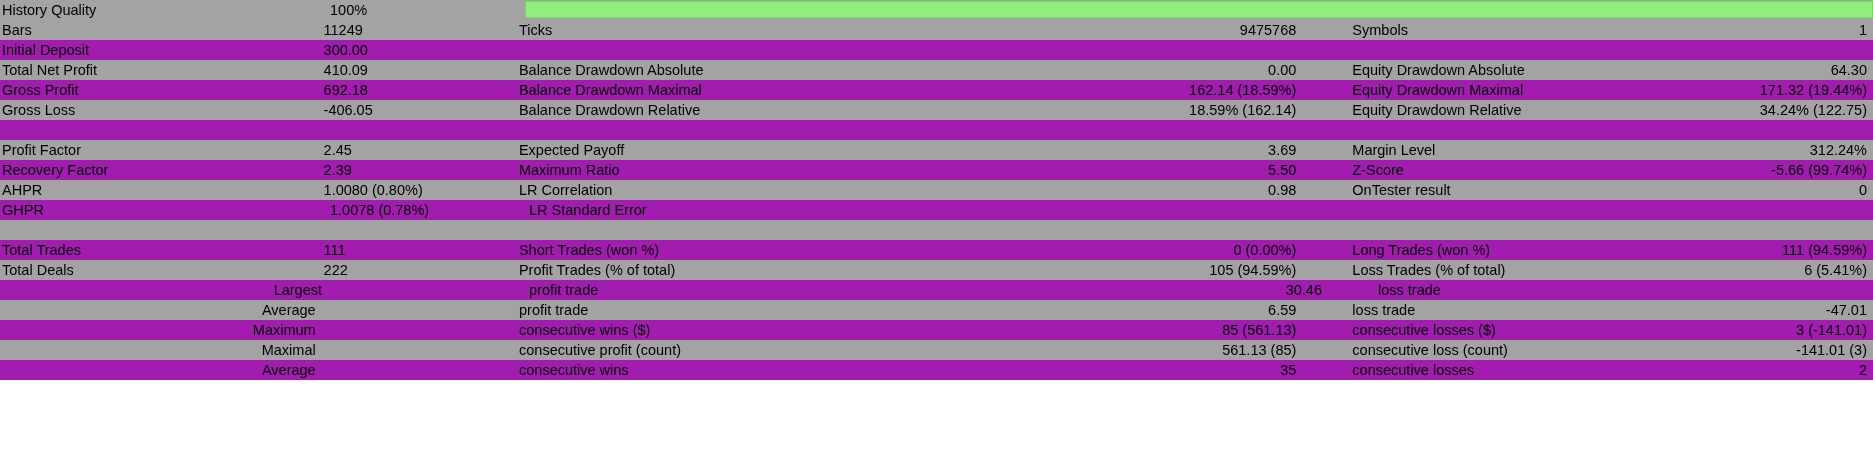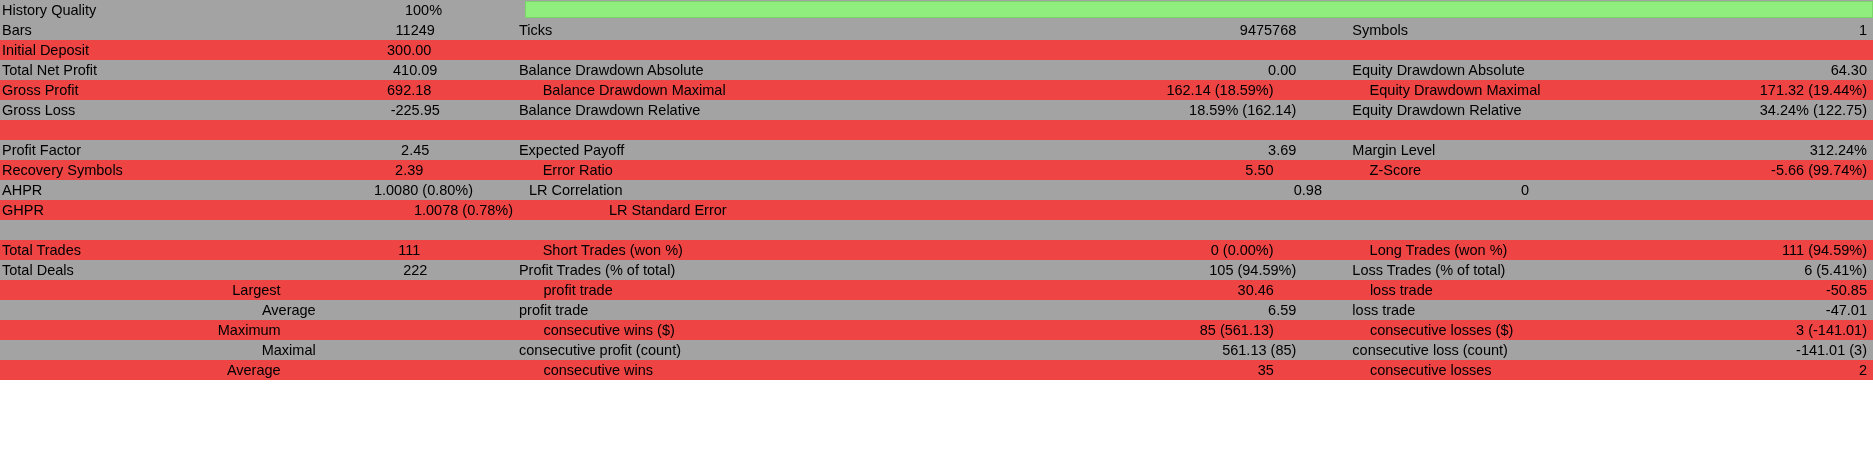--- a/index.html
+++ b/index.html
@@ -24,34 +24,33 @@
     display: flex;
     width: 100%;
     height: 20px;
     line-height: 20px;
     box-sizing: border-box;
   }
   .row.alt {
     background: #a3a3a3;
   }
   .row.plain {
-    background: #ef4444;
-    gap: 40px;
+    background: #a21caf;
   }
   .row.spacer {
     height: 20px;
   }
   .cell {
     box-sizing: border-box;
     white-space: nowrap;
     overflow: hidden;
   }
   
   .g1-label { width: 330px; padding-left: 2px; text-align: left; }
-  .g1-value { width: 195px; padding-right: 8px; text-align: center; }
+  .g1-value { width: 195px; padding-right: 8px; text-align: left; }
   .g2-label { width: 330px; padding-left: 4px; text-align: left; }
   .g2-value { width: 475px; padding-right: 8px; text-align: right; }
   .g3-label { width: 330px; padding-left: 4px; text-align: left; margin-left: 44px; }
   .g3-value { width: 205px; padding-right: 6px; text-align: right; }
   .g1-label.right { text-align: right; padding-right: 8px; }
   .bar-wrap {
     width: 1348px;
     height: 17px;
     margin-top: 1px;
     position: relative;
@@ -106,21 +105,21 @@
       <div class="row plain">
         <div class="cell g1-label">Gross Profit</div>
         <div class="cell g1-value">692.18</div>
         <div class="cell g2-label">Balance Drawdown Maximal</div>
         <div class="cell g2-value">162.14 (18.59%)</div>
         <div class="cell g3-label">Equity Drawdown Maximal</div>
         <div class="cell g3-value">171.32 (19.44%)</div>
       </div>
       <div class="row alt">
         <div class="cell g1-label">Gross Loss</div>
-        <div class="cell g1-value">-225.95</div>
+        <div class="cell g1-value">-406.05</div>
         <div class="cell g2-label">Balance Drawdown Relative</div>
         <div class="cell g2-value">18.59% (162.14)</div>
         <div class="cell g3-label">Equity Drawdown Relative</div>
         <div class="cell g3-value">34.24% (122.75)</div>
       </div>
       <div class="row plain spacer">
         <div class="cell g1-label"></div>
         <div class="cell g1-value"></div>
         <div class="cell g2-label"></div>
         <div class="cell g2-value"></div>
@@ -129,32 +128,33 @@
       </div>
       <div class="row alt">
         <div class="cell g1-label">Profit Factor</div>
         <div class="cell g1-value">2.45</div>
         <div class="cell g2-label">Expected Payoff</div>
         <div class="cell g2-value">3.69</div>
         <div class="cell g3-label">Margin Level</div>
         <div class="cell g3-value">312.24%</div>
       </div>
       <div class="row plain">
-        <div class="cell g1-label">Recovery Symbols</div>
+        <div class="cell g1-label">Recovery Factor</div>
         <div class="cell g1-value">2.39</div>
-        <div class="cell g2-label">Error Ratio</div>
+        <div class="cell g2-label">Maximum Ratio</div>
         <div class="cell g2-value">5.50</div>
         <div class="cell g3-label">Z-Score</div>
         <div class="cell g3-value">-5.66 (99.74%)</div>
       </div>
       <div class="row alt">
         <div class="cell g1-label">AHPR</div>
         <div class="cell g1-value">1.0080 (0.80%)</div>
         <div class="cell g2-label">LR Correlation</div>
         <div class="cell g2-value">0.98</div>
+        <div class="cell g3-label">OnTester result</div>
         <div class="cell g3-value">0</div>
       </div>
       <div class="row plain">
         <div class="cell g1-label">GHPR</div>
         <div class="cell g1-value">1.0078 (0.78%)</div>
         <div class="cell g2-label">LR Standard Error</div>
         <div class="cell g3-label"></div>
         <div class="cell g3-value"></div>
       </div>
       <div class="row alt spacer">
@@ -180,21 +180,20 @@
         <div class="cell g2-value">105 (94.59%)</div>
         <div class="cell g3-label">Loss Trades (% of total)</div>
         <div class="cell g3-value">6 (5.41%)</div>
       </div>
       <div class="row plain">
         <div class="cell g1-label right">Largest</div>
         <div class="cell g1-value"></div>
         <div class="cell g2-label">profit trade</div>
         <div class="cell g2-value">30.46</div>
         <div class="cell g3-label">loss trade</div>
-        <div class="cell g3-value">-50.85</div>
       </div>
       <div class="row alt">
         <div class="cell g1-label right">Average</div>
         <div class="cell g1-value"></div>
         <div class="cell g2-label">profit trade</div>
         <div class="cell g2-value">6.59</div>
         <div class="cell g3-label">loss trade</div>
         <div class="cell g3-value">-47.01</div>
       </div>
       <div class="row plain">

